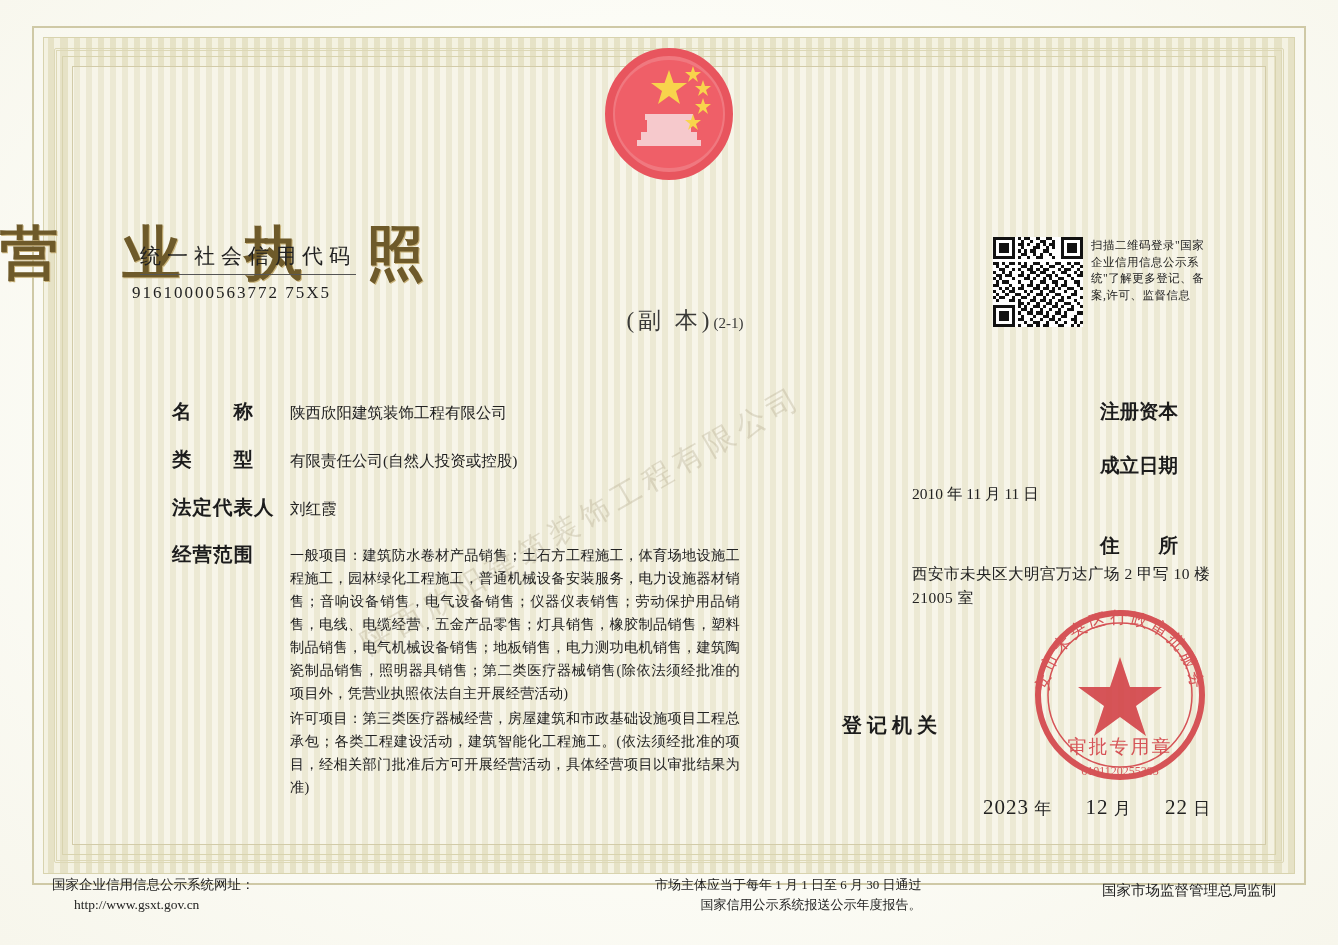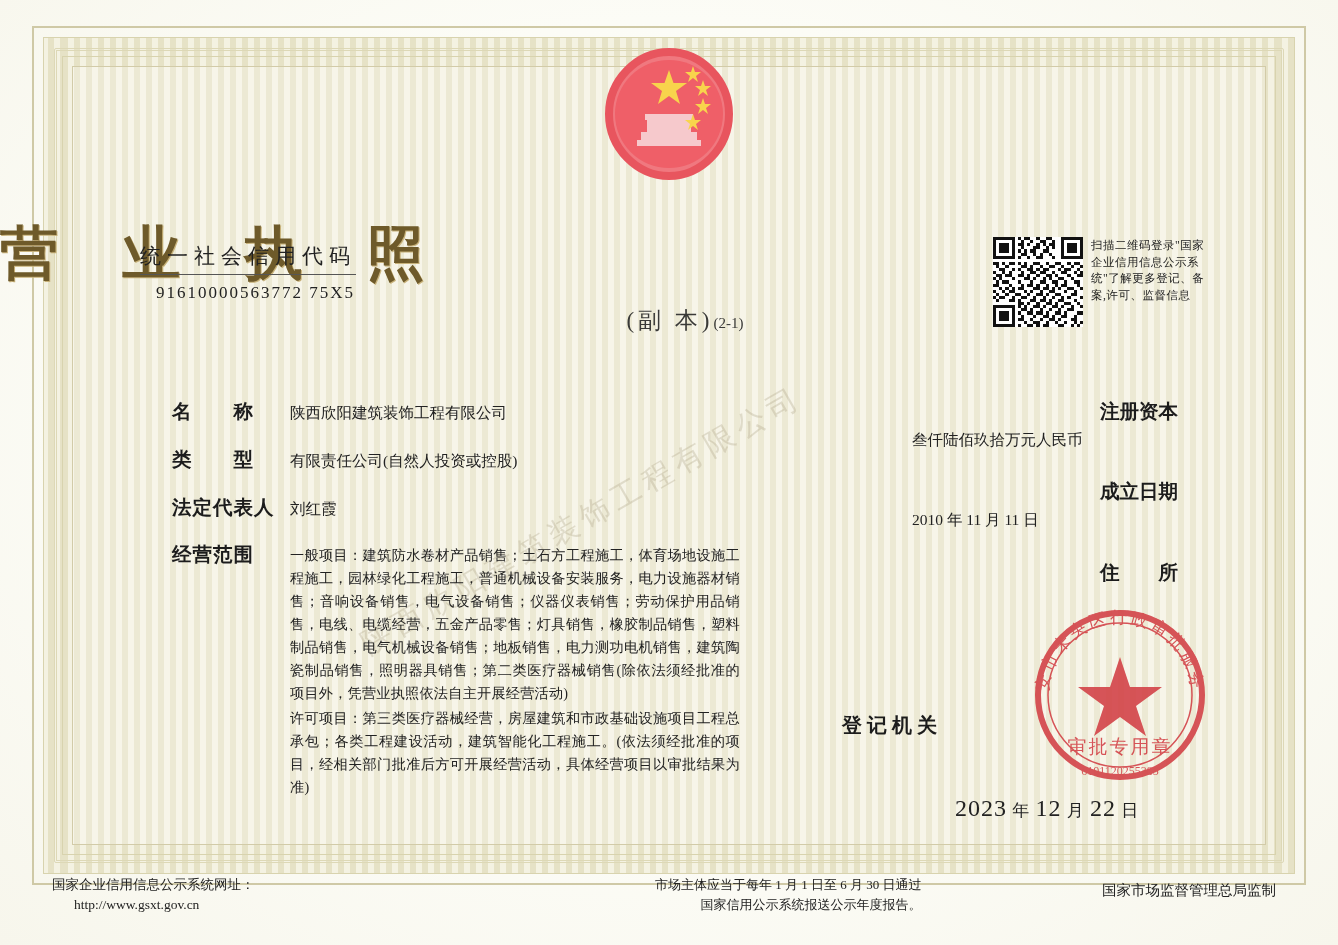--- a/index.html
+++ b/index.html
@@ -56,21 +56,21 @@
     font-size:23px;color:#3a3a38;letter-spacing:4px;padding-left:32px;
   }
   .subtitle .sub-num{font-size:15px;letter-spacing:0;}
   
   .code-label{
     position:absolute;left:140px;top:242px;
     font-size:21px;letter-spacing:6px;color:#222;
     border-bottom:1px solid #555;padding-bottom:4px;
   }
   .code-value{
-    position:absolute;left:156px;top:283px;
+    position:absolute;left:132px;top:283px;
     font-size:17px;letter-spacing:2px;color:#222;
     font-family:"Liberation Serif",serif;
   }
   
   .qr-wrap{position:absolute;right:255px;top:237px;width:90px;height:90px;}
   .qr{width:90px;height:90px;display:block;}
   .qr-note{
     position:absolute;right:132px;top:237px;width:115px;
     font-size:11.5px;line-height:1.45;color:#222;letter-spacing:0.5px;
   }
@@ -95,21 +95,21 @@
   .rval.addr{letter-spacing:0.5px;}
   
   .registrar{
     position:absolute;left:842px;top:712px;
     font-size:20px;font-weight:600;letter-spacing:5px;color:#1c1c1c;
   }
   .dateline{
     position:absolute;left:955px;top:795px;
     font-size:17px;color:#222;letter-spacing:1px;
   }
-  .dateline span.num{font-size:24px;}
+  .dateline span.num{font-size:21px;margin-left:28px;}
   
   .seal{
     position:absolute;left:1020px;top:595px;width:200px;height:200px;
     opacity:0.85;
   }
   
   .watermark{
     position:absolute;left:330px;top:500px;
     transform:rotate(-30deg);
     font-size:30px;color:rgba(170,160,130,0.30);
@@ -421,28 +421,28 @@
       <div class="val scope">
         <p>一般项目：建筑防水卷材产品销售；土石方工程施工，体育场地设施工程施工，园林绿化工程施工，普通机械设备安装服务，电力设施器材销售；音响设备销售，电气设备销售；仪器仪表销售；劳动保护用品销售，电线、电缆经营，五金产品零售；灯具销售，橡胶制品销售，塑料制品销售，电气机械设备销售；地板销售，电力测功电机销售，建筑陶瓷制品销售，照明器具销售；第二类医疗器械销售(除依法须经批准的项目外，凭营业执照依法自主开展经营活动)</p>
         <p>许可项目：第三类医疗器械经营，房屋建筑和市政基础设施项目工程总承包；各类工程建设活动，建筑智能化工程施工。(依法须经批准的项目，经相关部门批准后方可开展经营活动，具体经营项目以审批结果为准)</p>
       </div>
     </div>
   </div>
 
   <div class="rfields">
     <div class="rrow">
       <div class="rlbl">注册资本</div>
-      <div class="rval">叁仟陆佰玖拾万元人民币</div>
     </div>
     <div class="rrow">
       <div class="rlbl">成立日期</div>
       <div class="rval">2010 年 11 月 11 日</div>
     </div>
     <div class="rrow">
       <div class="rlbl">住　　所</div>
+      <div class="rval addr">西安市未央区大明宫万达广场 2 甲写 10 楼 21005 室</div>
     </div>
   </div>
 
   <div class="registrar">登记机关</div>
 
   <div class="seal">
     <svg viewBox="0 0 200 200" width="200" height="200">
       <defs>
         <path id="sealTop" d="M 28,100 A 72,72 0 1 1 172,100"></path>
         <path id="sealBot" d="M 36,100 A 64,64 0 1 0 164,100"></path>

